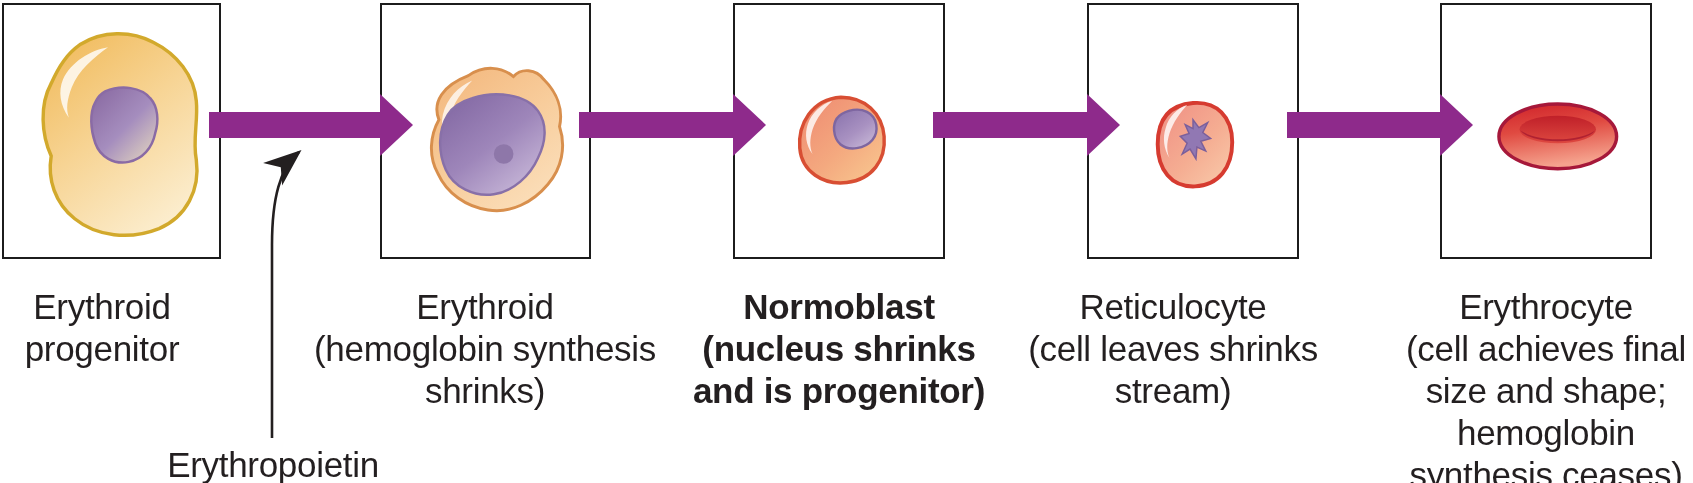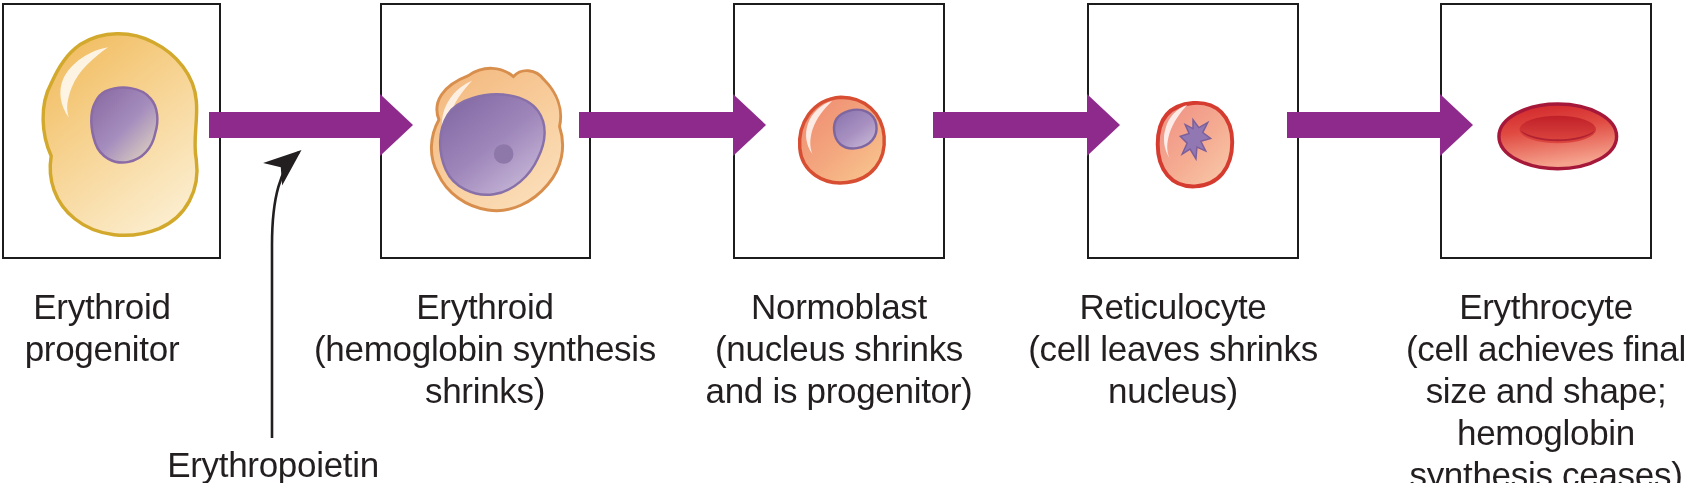--- a/index.html
+++ b/index.html
@@ -168,30 +168,30 @@
   <div>Erythroid</div>
   <div>progenitor</div>
 </div>
 
 <div class="stage-label" style="left:285px;">
   <div>Erythroid</div>
   <div>(hemoglobin synthesis</div>
   <div>shrinks)</div>
 </div>
 
-<div class="stage-label" style="left:639px;">
+<div class="stage-label" style="left:639px;font-weight:bold;">
   <div>Normoblast</div>
   <div>(nucleus shrinks</div>
   <div>and is progenitor)</div>
 </div>
 
 <div class="stage-label" style="left:973px;">
   <div>Reticulocyte</div>
   <div>(cell leaves shrinks</div>
-  <div>nucleus)</div>
+  <div>stream)</div>
 </div>
 
 <div class="stage-label" style="left:1346px;">
   <div>Erythrocyte</div>
   <div>(cell achieves final</div>
   <div>size and shape;</div>
   <div>hemoglobin</div>
   <div>synthesis ceases)</div>
 </div>
 

